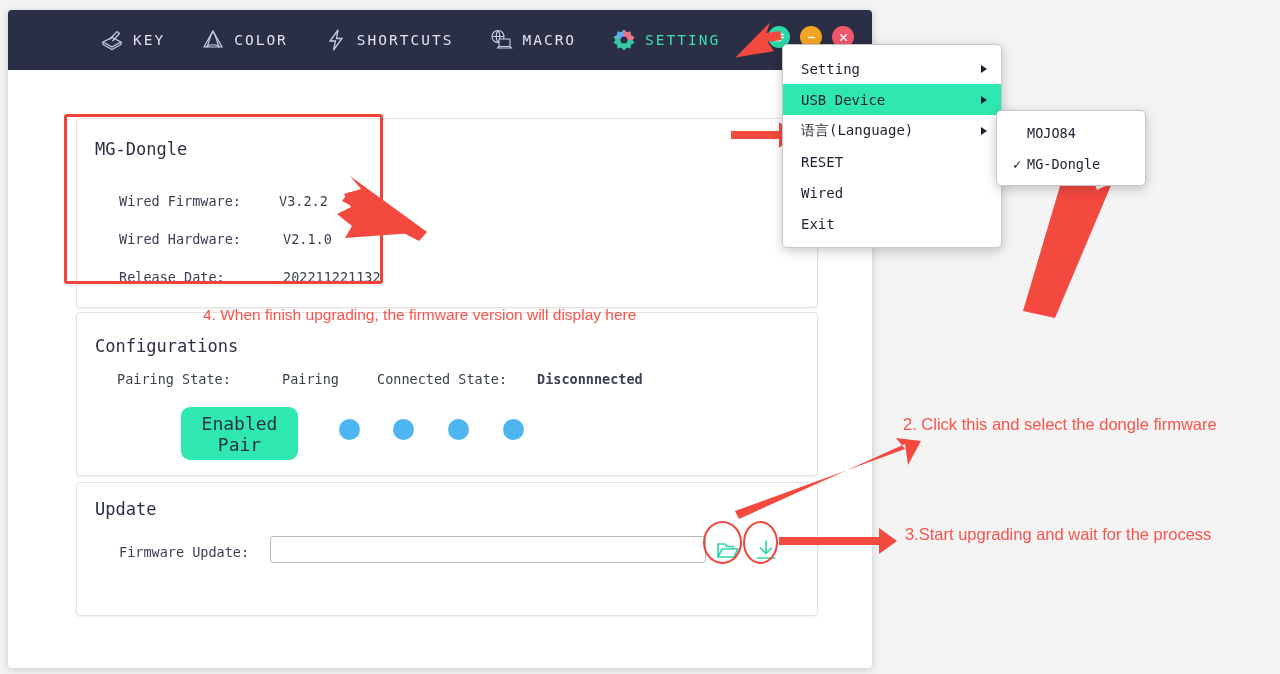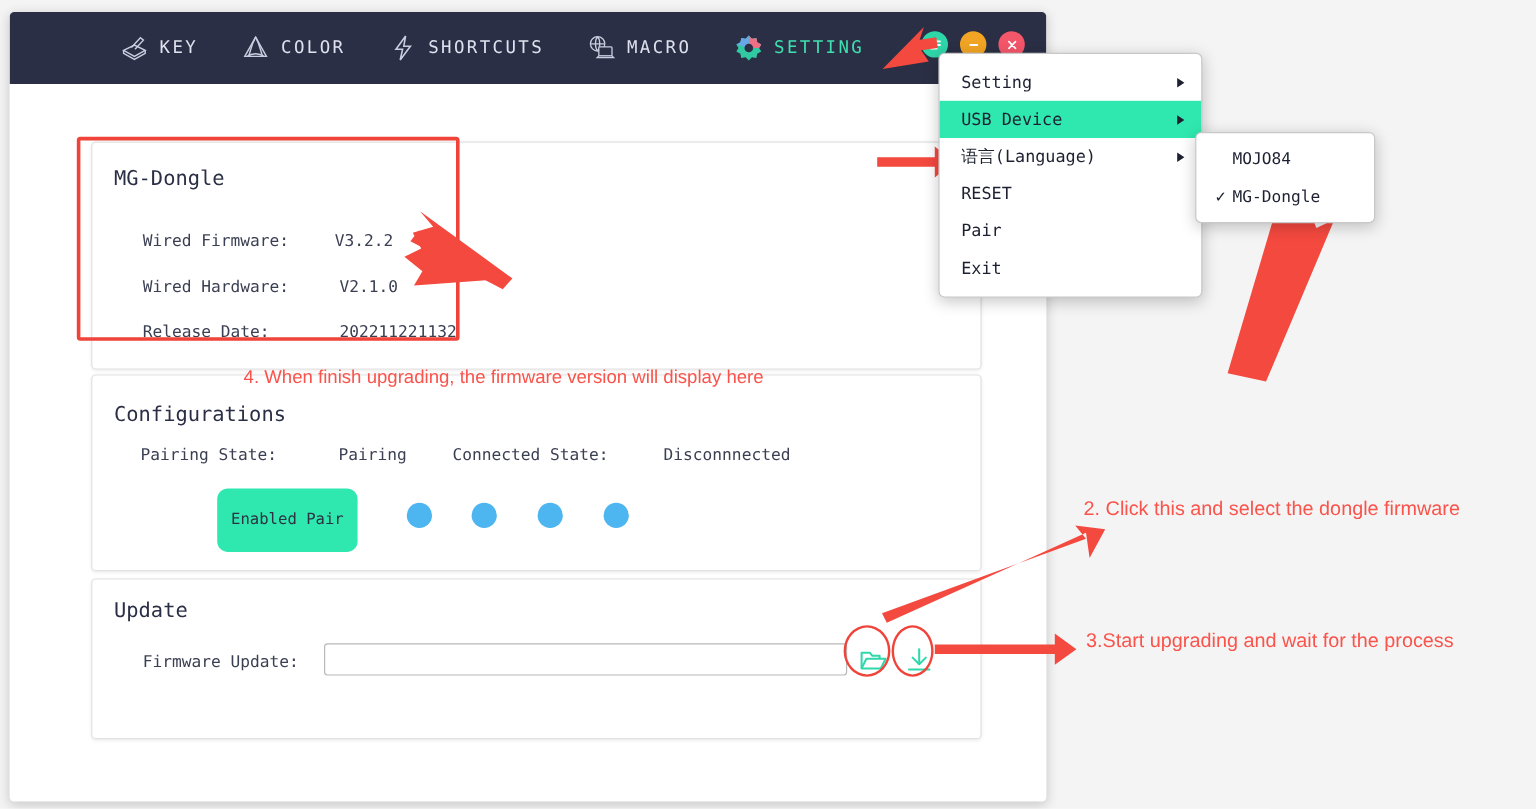--- a/index.html
+++ b/index.html
@@ -66,21 +66,21 @@
 
   #panel-info{left:68px;top:108px;width:740px;height:188px;}
   #panel-config{left:68px;top:302px;width:740px;height:162px;}
   #panel-update{left:68px;top:472px;width:740px;height:132px;}
 
   .pair-btn{
     position:absolute;left:173px;top:397px;
     width:117px;height:53px;border-radius:9px;
     background:#2fe8b0;border:none;cursor:pointer;
     font-family:"DejaVu Sans Mono", monospace;
-    font-size:13px;color:#2d3142;
+    font-size:18px;color:#2d3142;
     display:flex;align-items:center;justify-content:center;
   }
   .dot{
     position:absolute;top:409px;width:21px;height:21px;
     border-radius:50%;background:#4db5f0;
   }
 
   .fw-input{
     position:absolute;left:262px;top:526px;width:436px;height:27px;
     border:1px solid #b8b8b8;border-radius:3px;background:#fff;
@@ -240,21 +240,21 @@
 
       <div class="kv-label" style="left:42px;top:150px;">Release Date:</div>
       <div class="kv-value" style="left:206px;top:150px;">202211221132</div>
     </div>
 
     <div class="panel" id="panel-config">
       <div class="panel-title" style="left:18px;top:23px;">Configurations</div>
       <div class="kv-label" style="left:40px;top:58px;">Pairing State:</div>
       <div class="kv-value" style="left:205px;top:58px;">Pairing</div>
       <div class="kv-label" style="left:300px;top:58px;">Connected State:</div>
-      <div class="kv-value" style="left:476px;top:58px;">Disconnnected</div>
+      <div class="kv-value" style="left:460px;top:58px;font-weight:bold;">Disconnnected</div>
     </div>
 
     <div class="panel" id="panel-update">
       <div class="panel-title" style="left:18px;top:16px;">Update</div>
       <div class="kv-label" style="left:42px;top:61px;">Firmware Update:</div>
     </div>
 
     <button class="pair-btn">Enabled Pair</button>
     <div class="dot" style="left:331px;"></div>
     <div class="dot" style="left:385px;"></div>
@@ -287,21 +287,21 @@
       <span class="menu-arrow"></span>
     </div>
     <div class="menu-item">
       <span>语言(Language)</span>
       <span class="menu-arrow"></span>
     </div>
     <div class="menu-item">
       <span>RESET</span>
     </div>
     <div class="menu-item">
-      <span>Pair</span>
+      <span>Wired</span>
     </div>
     <div class="menu-item">
       <span>Exit</span>
     </div>
   </div>
 
   <div class="menu" id="sub-menu">
     <div class="sub-item">
       <span>MOJO84</span>
     </div>

